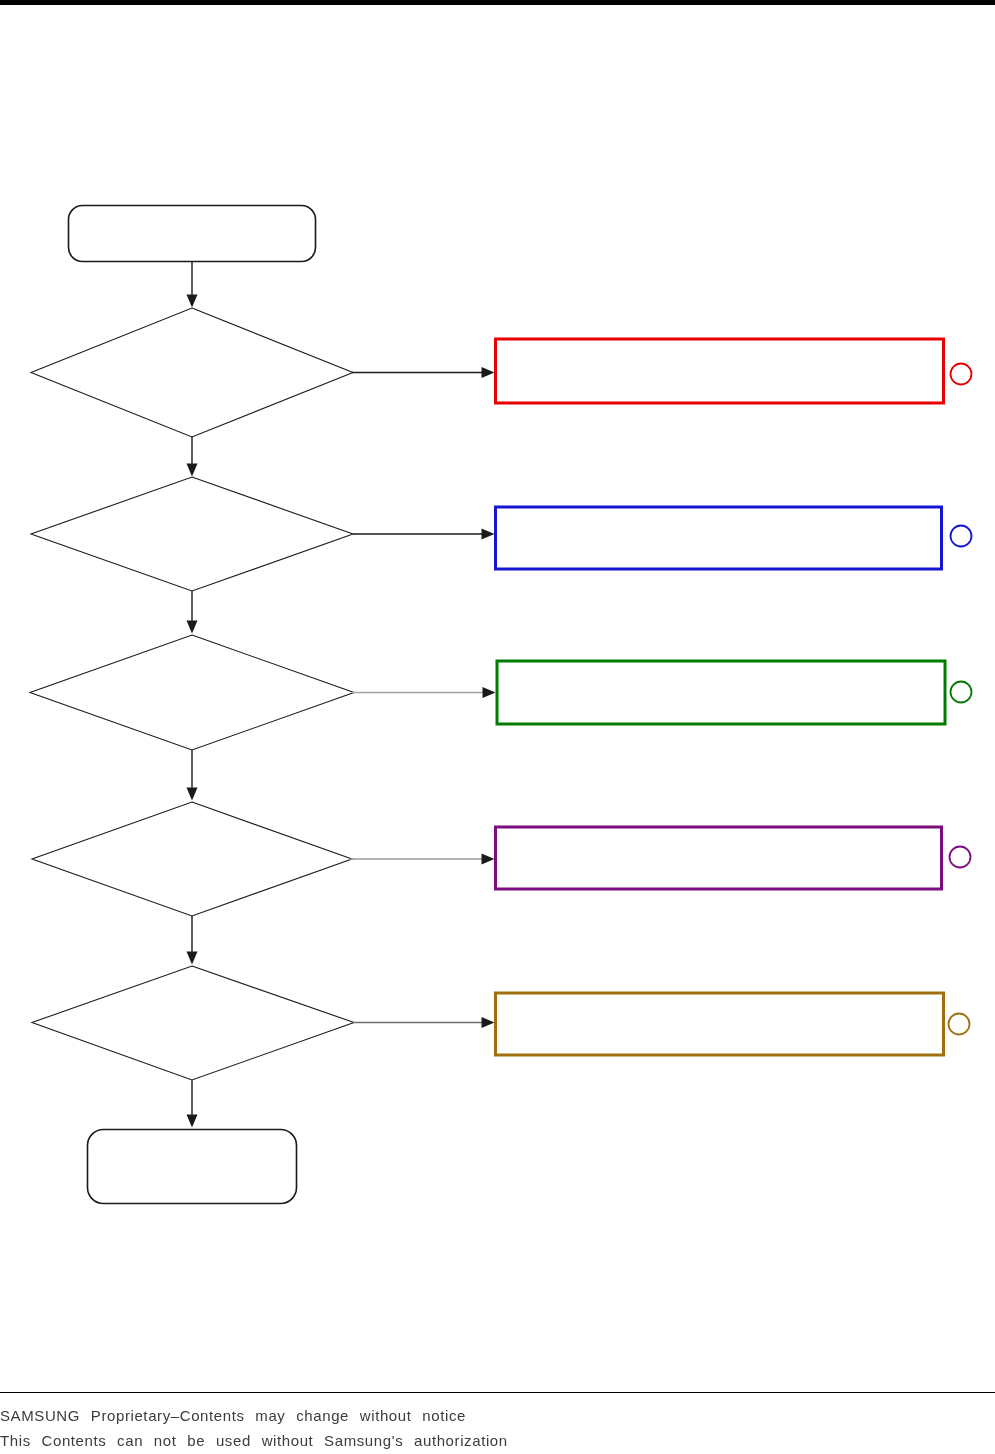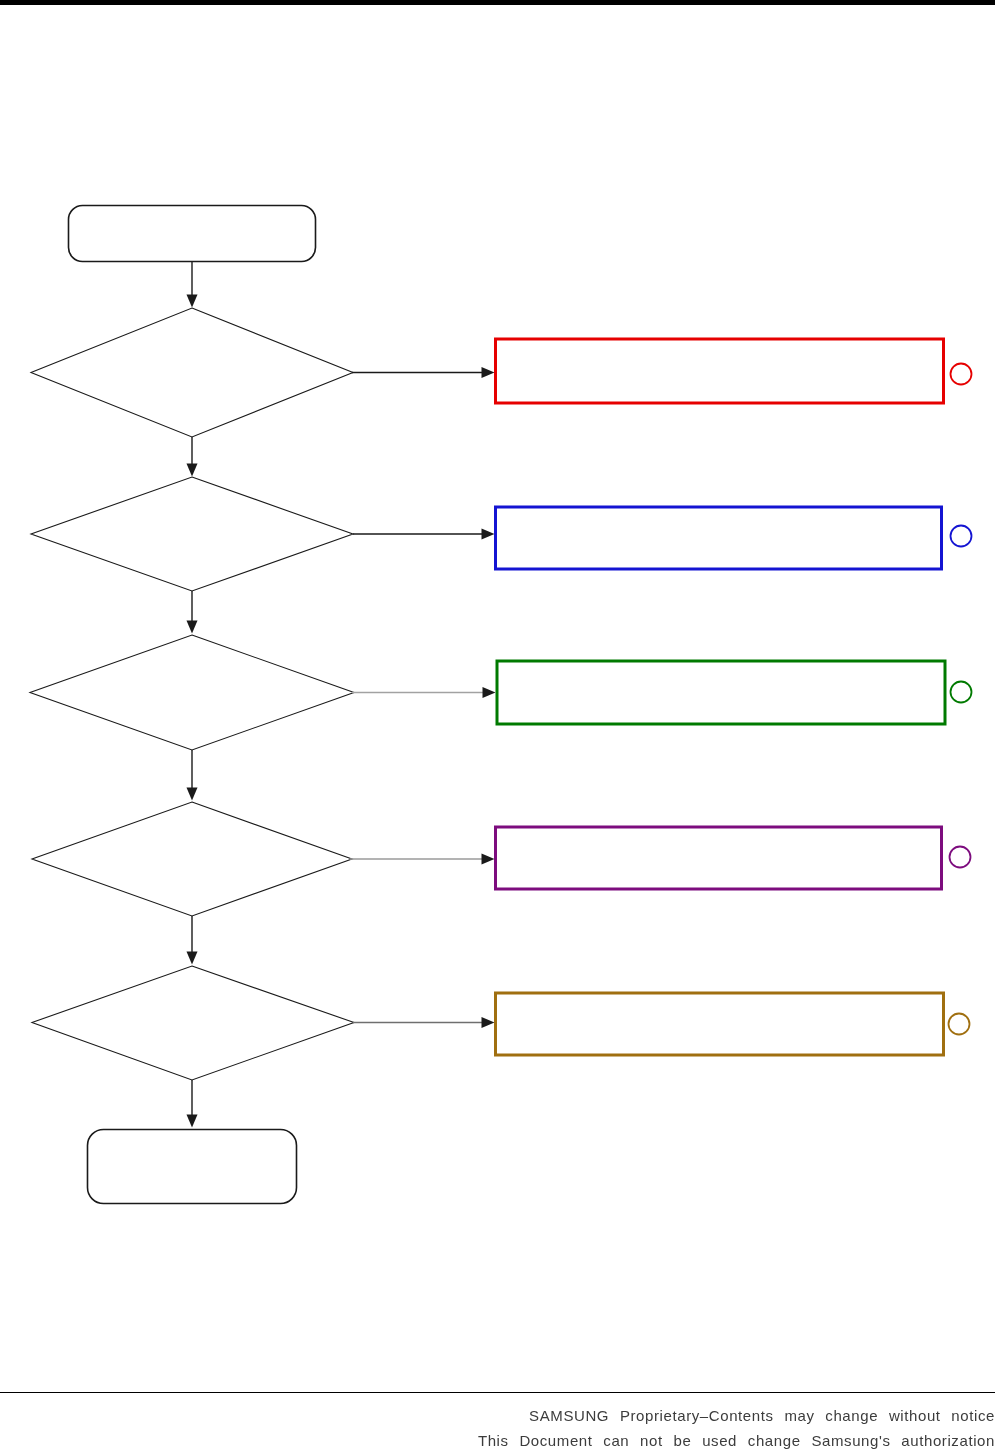--- a/index.html
+++ b/index.html
@@ -60,21 +60,21 @@
   .footer-rule {
     position: absolute;
     left: 0; top: 1392px;
     width: 995px; height: 1px;
     background: var(--rule, #000);
   }
   .footer-text {
     position: absolute;
     left: 0;
     width: 995px;
-    text-align: right;
+    text-align: left;
     font-size: 15px;
     line-height: 19px;
     color: #3c3c3c;
     letter-spacing: 0.6px;
     word-spacing: 6px;
     font-weight: normal;
   }
   .footer-text.l1 { top: 1406px; }
   .footer-text.l2 { top: 1431px; }
 </style>
@@ -167,15 +167,15 @@
     <g>
       <line class="flowline" x1="192" y1="1080" x2="192" y2="1115"></line>
       <polygon class="arrowhead" points="186.5,1114.5 197.5,1114.5 192,1127.5"></polygon>
     </g>
 
     <rect class="terminator" x="87.5" y="1129.5" width="209" height="74" rx="16" ry="16"></rect>
   </svg>
 
   <div class="footer-rule"></div>
   <div class="footer-text l1">SAMSUNG Proprietary–Contents may change without notice</div>
-  <div class="footer-text l2">This Document can not be used change Samsung's authorization</div>
+  <div class="footer-text l2">This Contents can not be used without Samsung's authorization</div>
 
 </div>
 
 </body></html>

